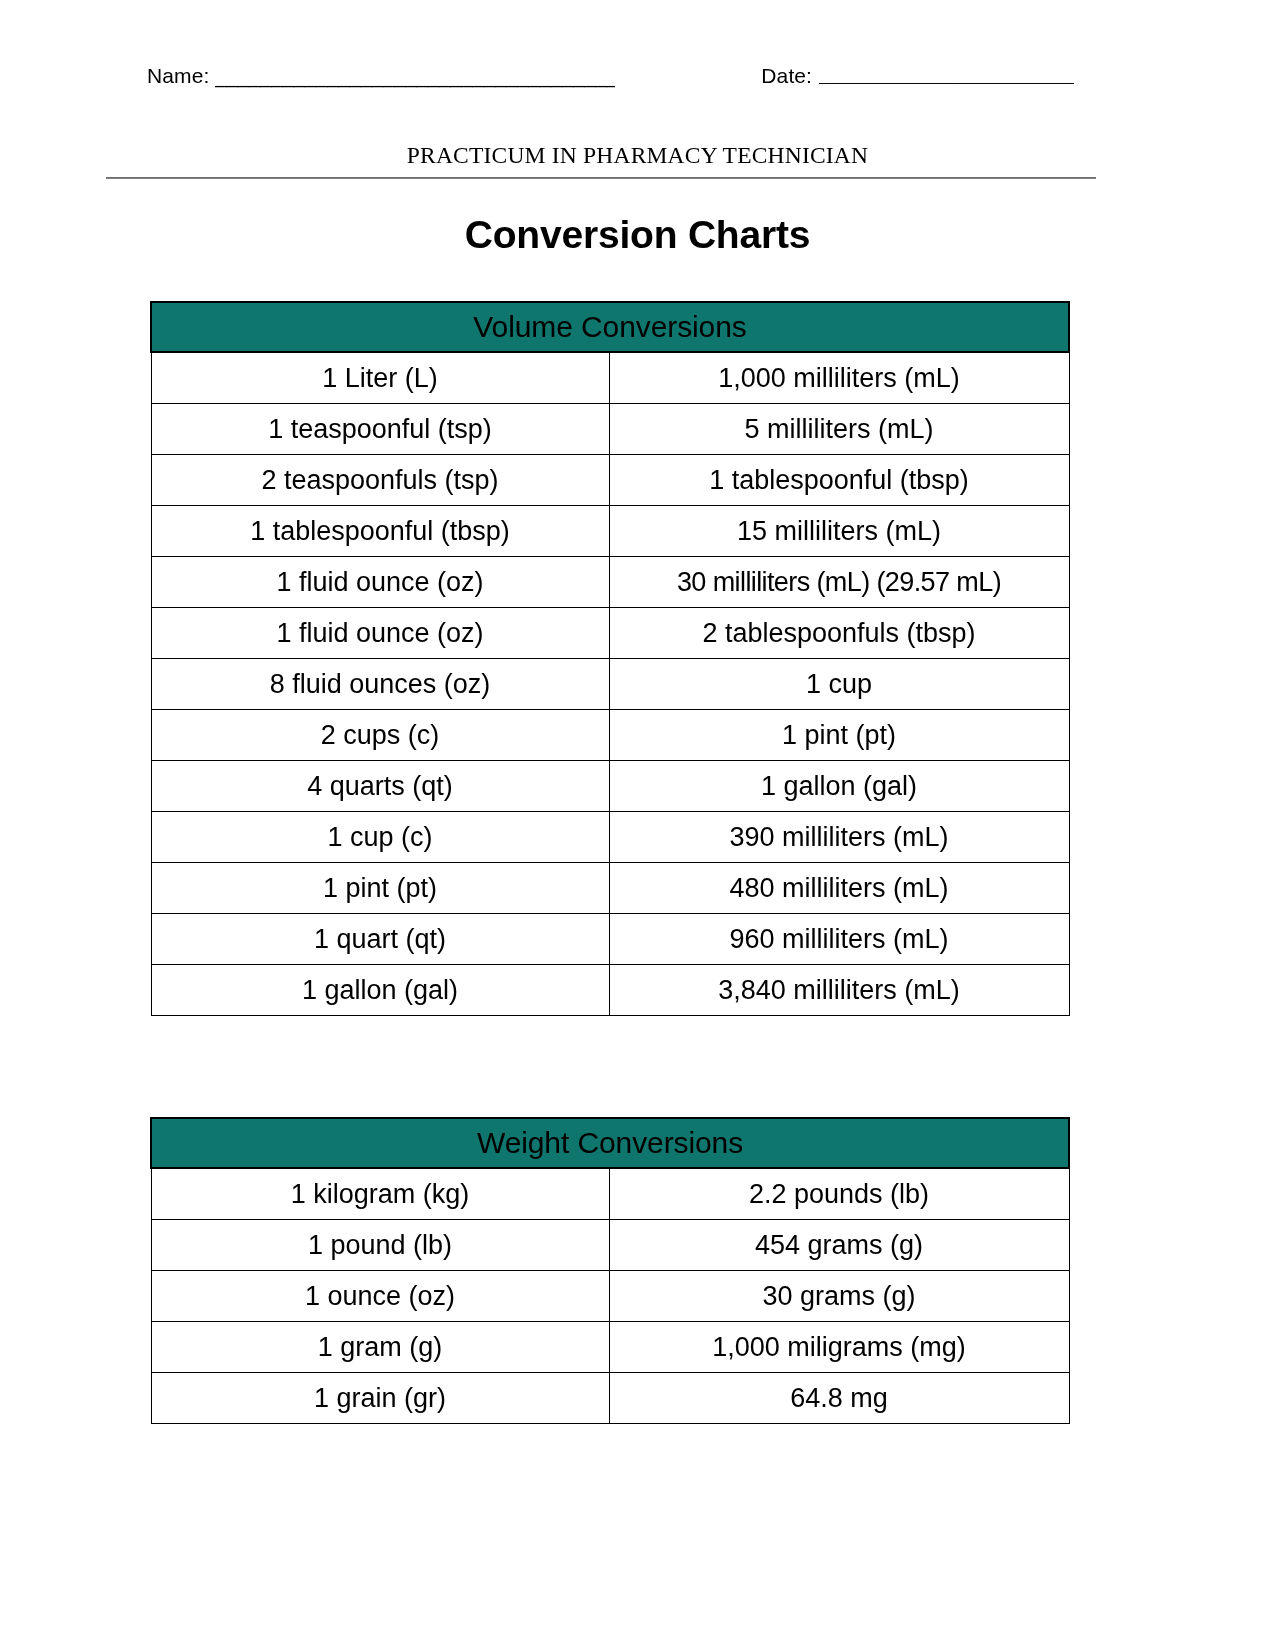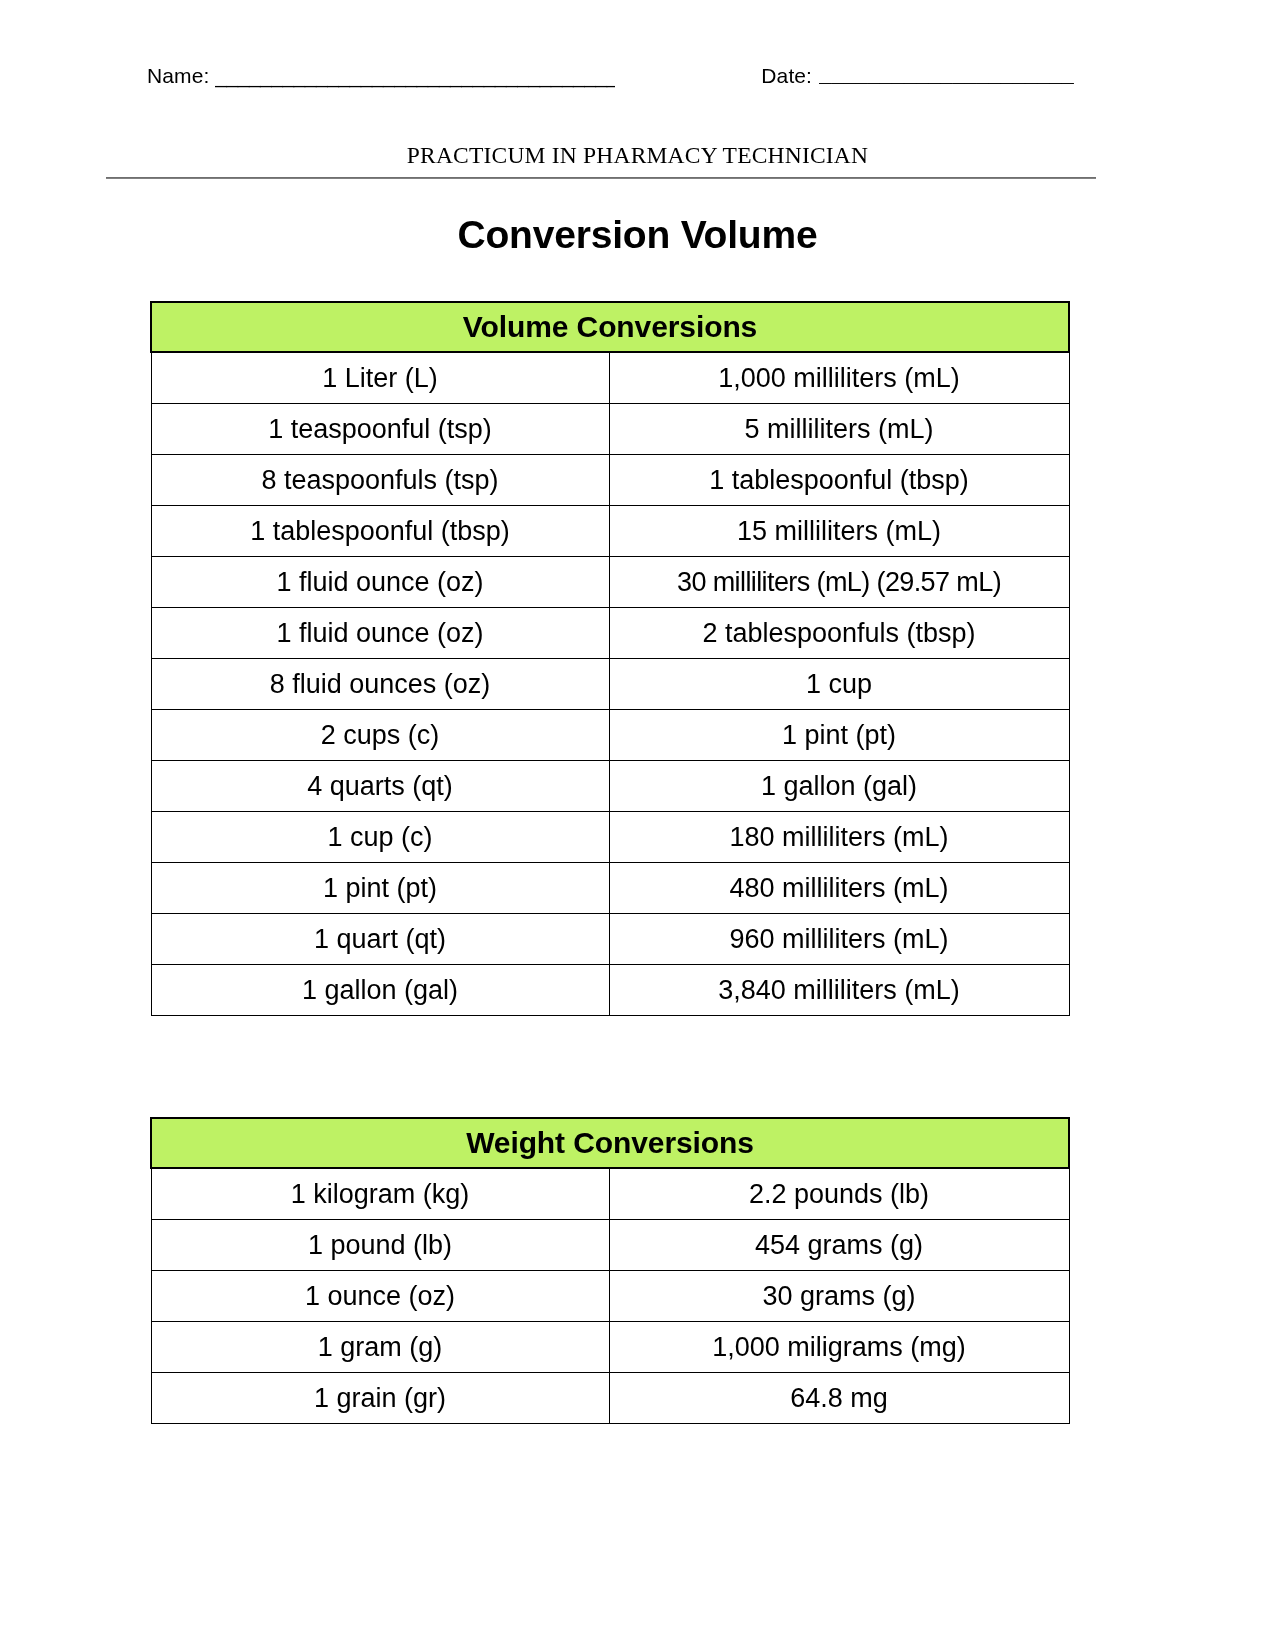--- a/index.html
+++ b/index.html
@@ -111,23 +111,23 @@
   .conv-table td {
     border: 1px solid #000000;
     text-align: center;
     padding: 0;
     line-height: 1;
     vertical-align: middle;
     white-space: nowrap;
   }
 
   .conv-table thead th {
-    background: #bef264;
+    background: #0f766e;
     font-size: 30px;
-    font-weight: bold;
+    font-weight: normal;
     height: 48px;
     border: 2px solid #000000;
     letter-spacing: -0.1px;
     margin-top: 16px;
   }
 
   .conv-table tbody td {
     height: 50px;
     font-weight: normal;
   }
@@ -151,21 +151,21 @@
     </span>
     <span class="nd-date-group">
       <span class="nd-label">Date:</span>
       <span class="nd-rule">_______________________</span>
     </span>
   </div>
 
   <div class="course-title">PRACTICUM IN PHARMACY TECHNICIAN</div>
   <div class="header-rule"></div>
 
-  <div class="doc-title">Conversion Volume</div>
+  <div class="doc-title">Conversion Charts</div>
 
   <table class="conv-table" id="volume-table">
     <colgroup>
       <col class="c1">
         <col class="c2">
     </colgroup>
     <thead>
       <tr>
         <th colspan="2">Volume Conversions</th>
       </tr>
@@ -173,21 +173,21 @@
     <tbody>
         <tr>
           <td>1 Liter (L)</td>
           <td>1,000 milliliters (mL)</td>
         </tr>
         <tr>
           <td>1 teaspoonful (tsp)</td>
           <td>5 milliliters (mL)</td>
         </tr>
         <tr>
-          <td>8 teaspoonfuls (tsp)</td>
+          <td>2 teaspoonfuls (tsp)</td>
           <td>1 tablespoonful (tbsp)</td>
         </tr>
         <tr>
           <td>1 tablespoonful (tbsp)</td>
           <td>15 milliliters (mL)</td>
         </tr>
         <tr>
           <td>1 fluid ounce (oz)</td>
           <td class="cell-tight">30 milliliters (mL) (29.57 mL)</td>
         </tr>
@@ -202,21 +202,21 @@
         <tr>
           <td>2 cups (c)</td>
           <td>1 pint (pt)</td>
         </tr>
         <tr>
           <td>4 quarts (qt)</td>
           <td>1 gallon (gal)</td>
         </tr>
         <tr>
           <td>1 cup (c)</td>
-          <td>180 milliliters (mL)</td>
+          <td>390 milliliters (mL)</td>
         </tr>
         <tr>
           <td>1 pint (pt)</td>
           <td>480 milliliters (mL)</td>
         </tr>
         <tr>
           <td>1 quart (qt)</td>
           <td>960 milliliters (mL)</td>
         </tr>
         <tr>

